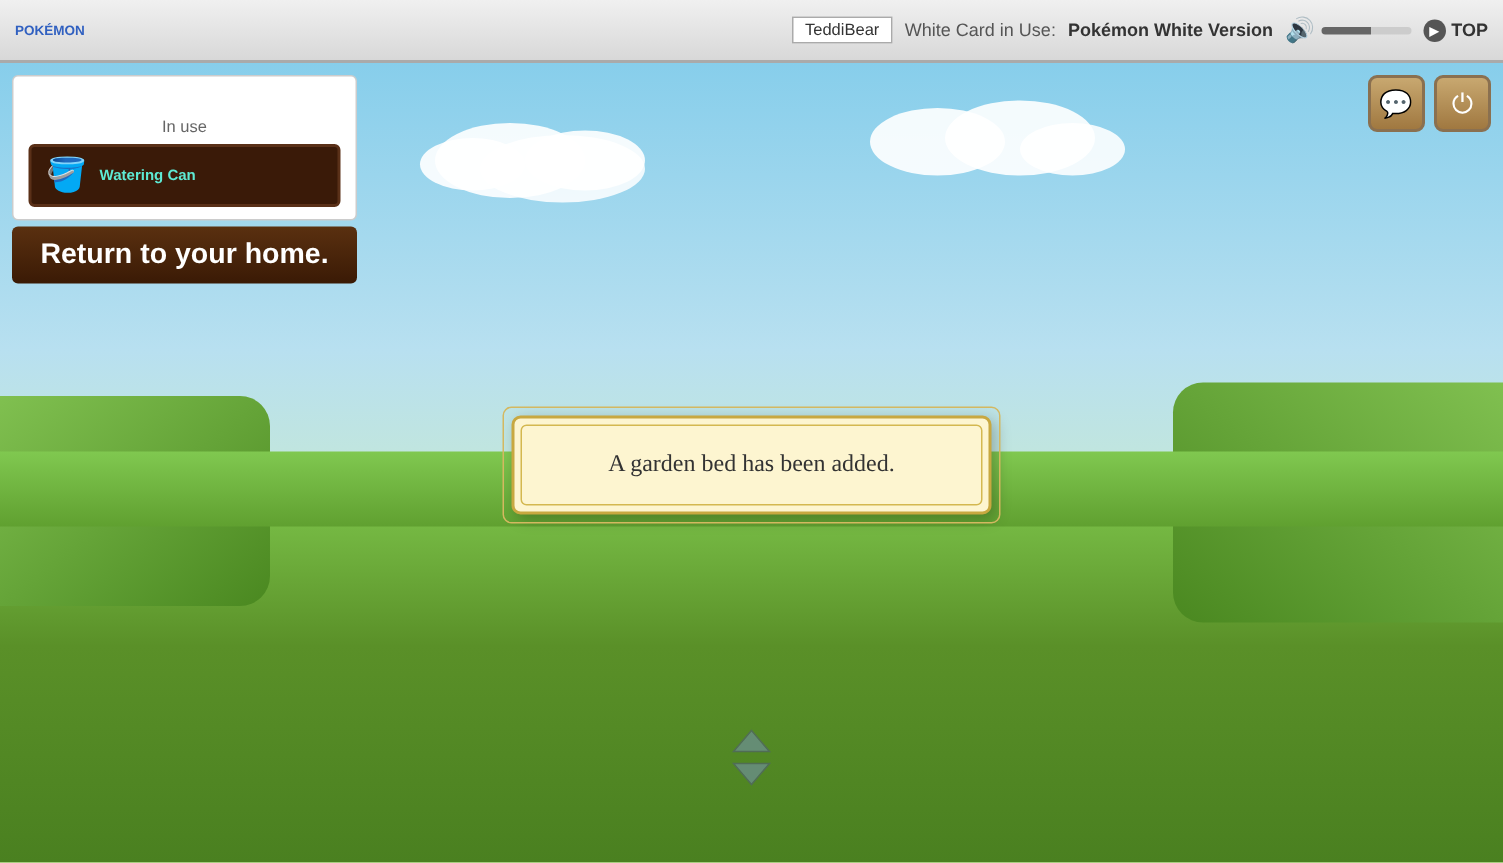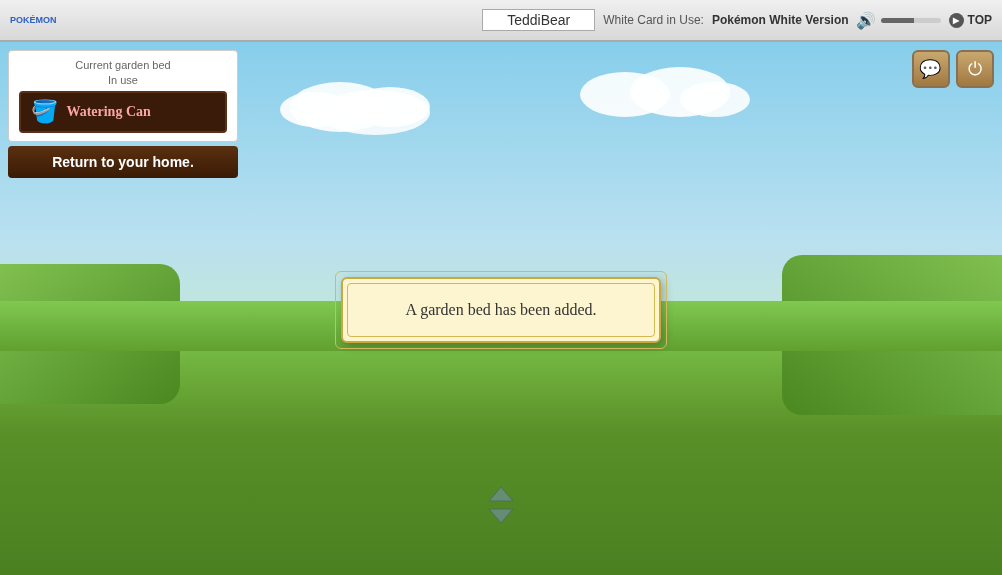--- a/index.html
+++ b/index.html
@@ -125,21 +125,21 @@
   </style>
 </head>
 <body>
 
 <div id="header">
   <div id="logo">
     <span style="font-size:9px; font-weight:bold; color:#3060c0; display:block; line-height:1;">POKÉMON</span>
   </div>
 
   <div id="user-info" style="margin-left:auto; display:flex; align-items:center; gap:8px;">
-    <div style="background:white; border:1px solid #aaa; padding:2px 24px; font-size:14px; color:#333;">
+    <div style="background:white; border:1px solid #aaa; padding:2px 8px; font-size:11px; color:#333;">
       <span>TeddiBear</span>
     </div>
     <span style="font-size:12px; color:#555;">White Card in Use:</span>
     <span style="font-size:12px; color:#333; font-weight:bold;">Pokémon  White Version</span>
 
     <div style="display:flex; align-items:center; gap:4px;">
       <span style="font-size:16px; color:#555;">🔊</span>
       <div style="width:60px; height:5px; background:linear-gradient(to right,#666 55%,#ccc 55%); border-radius:3px;"></div>
     </div>
 
@@ -224,28 +224,27 @@
     </div>
     <div style="width:32px; height:22px; display:flex; align-items:center; justify-content:center; cursor:pointer; opacity:0.65;">
       <svg width="28" height="18" viewBox="0 0 28 18">
           <polygon points="14,16 26,2 2,2" fill="#7090a0" stroke="#506070" stroke-width="1"></polygon>
         </svg>
     </div>
   </div>
 
   <div id="left-panel">
     <div style="background:white; border:1px solid #ccc; border-radius:4px; padding:8px 10px; margin-bottom:4px; text-align:center;">
-      <div style="font-size:11px; color:#666; margin-bottom:3px;">Current garden bed</div>
-      <div style="font-size:11px; color:#666; margin-top:0; margin-bottom:5px;">In use</div>
+      <div style="font-size:11px; color:#666; margin-top:20px; margin-bottom:5px;">In use</div>
       <div style="background:#3a1a08; border:2px solid #5a3018; border-radius:4px; padding:6px 10px; display:flex; align-items:center; gap:8px;">
         <span style="font-size:22px;">🪣</span>
-        <span style="color:#fca5a5; font-size:14px; font-weight:bold;font-family:Liberation Serif, serif;">Watering Can</span>
+        <span style="color:#5eead4; font-size:10px; font-weight:bold;">Watering Can</span>
       </div>
     </div>
-    <button style="background:linear-gradient(to bottom, #5a3010, #3a1a05); color:white; border:none; border-radius:4px; padding:8px 12px; width:100%; font-size:14px; font-weight:bold; cursor:pointer; text-align:center;">Return to your home.</button>
+    <button style="background:linear-gradient(to bottom, #5a3010, #3a1a05); color:white; border:none; border-radius:4px; padding:8px 12px; width:100%; font-size:19px; font-weight:bold; cursor:pointer; text-align:center;">Return to your home.</button>
   </div>
 
   <div id="top-right-btns" style="position:absolute; top:8px; right:8px; display:flex; gap:6px; z-index:10;">
     <button style="width:38px; height:38px; border-radius:6px; border:2px solid #8a7050; background:linear-gradient(to bottom, #c8a870, #a07840); display:flex; align-items:center; justify-content:center; cursor:pointer; font-size:18px; color:white;">
       <span>💬</span>
     </button>
     <button style="width:38px; height:38px; border-radius:6px; border:2px solid #8a7050; background:linear-gradient(to bottom, #c8a870, #a07840); display:flex; align-items:center; justify-content:center; cursor:pointer; font-size:18px; color:white;">
       <span>⏻</span>
     </button>
   </div>

